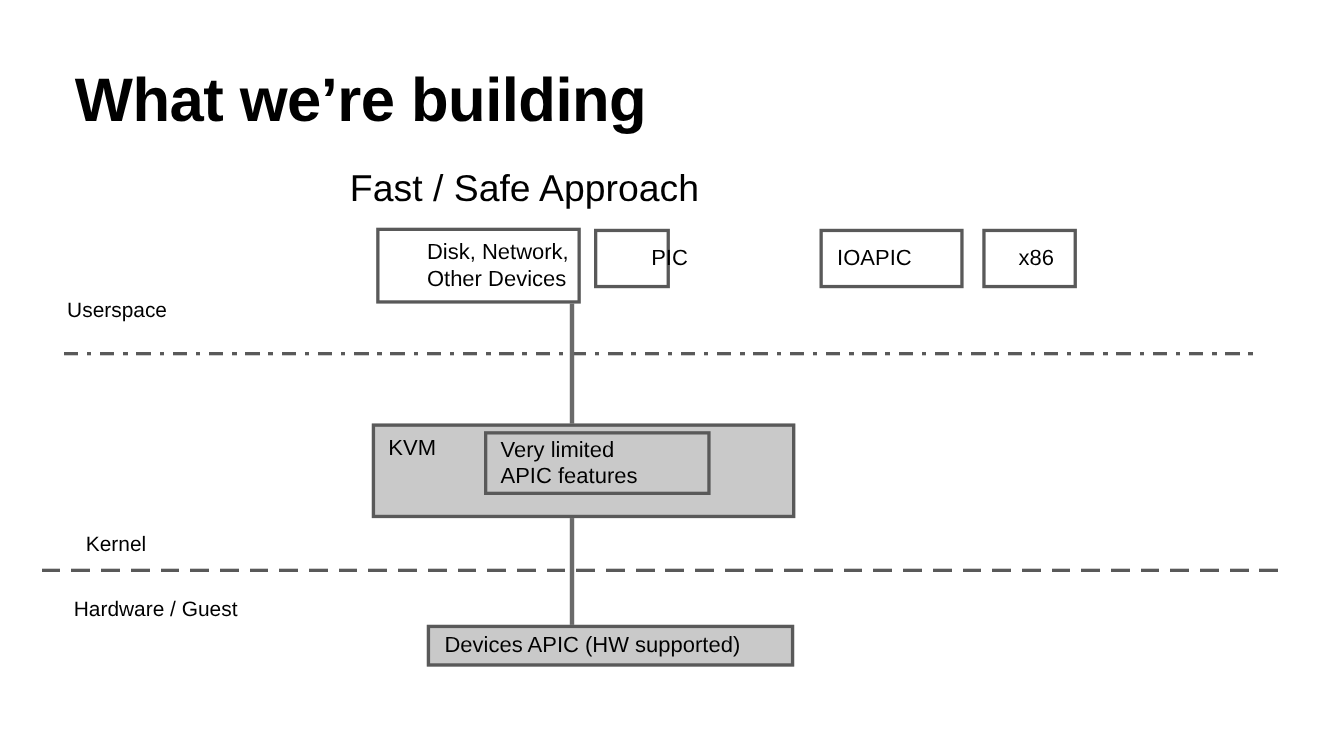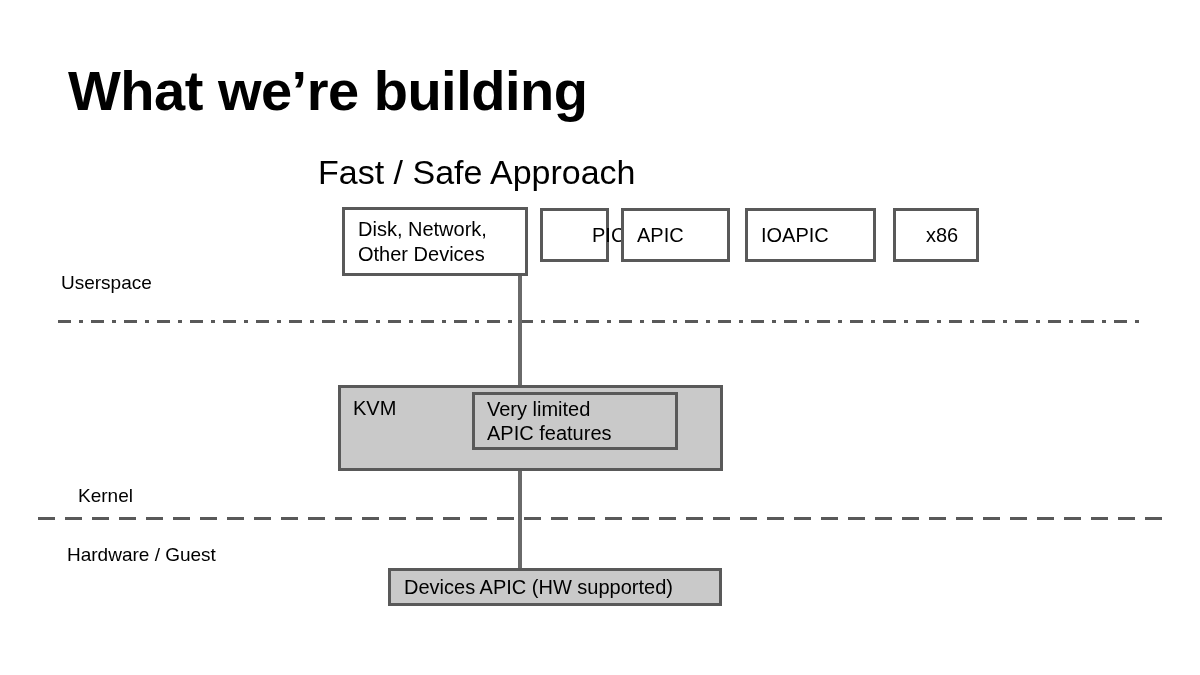--- a/index.html
+++ b/index.html
@@ -106,21 +106,21 @@
   .box.white { background: #ffffff; }
   .box.gray  { background: #c9c9c9; }
 
   .box-text {
     padding-left: 13px;
     padding-right: 8px;
     white-space: pre-line;
   }
 
   
-  #box-devices { left: 342px; top: 207px; width: 186px; height: 69px; }
+  #box-devices { left: 342px; top: 207px; width: 186px; height: 69px; justify-content: flex-end; }
   #box-pic     { left: 540px; top: 208px; width: 69px;  height: 54px; padding-left: 36px; }
   #box-apic    { left: 621px; top: 208px; width: 109px; height: 54px; }
   #box-ioapic  { left: 745px; top: 208px; width: 131px; height: 54px; }
   #box-x86     { left: 893px; top: 208px; width: 86px;  height: 54px; padding-left: 17px; }
 
   
   #box-kvm {
     left: 338px;
     top: 385px;
     width: 385px;
@@ -130,21 +130,20 @@
   #box-kvm > .box-text {
     padding-top: 8px;
     padding-left: 12px;
   }
   #box-kvm-inner {
     left: 440px;
     top: 392px;
     width: 206px;
     height: 58px;
     border-width: 3px;
-    margin-left: 32px;
   }
   #box-kvm-inner > .box-text {
     padding-left: 12px;
     padding-top: 0px;
   }
 
   
   #box-vapic {
     left: 388px;
     top: 568px;
@@ -184,23 +183,20 @@
 
   <div class="box white" id="box-devices">
     <span class="box-text">Disk, Network,
 Other Devices</span>
   </div>
 
   <div class="box white" id="box-pic">
     <span class="box-text">PIC</span>
   </div>
 
-  <div class="box white" id="box-apic">
-    <span class="box-text">APIC</span>
-  </div>
 
   <div class="box white" id="box-ioapic">
     <span class="box-text">IOAPIC</span>
   </div>
 
   <div class="box white" id="box-x86">
     <span class="box-text">x86</span>
   </div>
 
   <div class="box gray" id="box-kvm">

